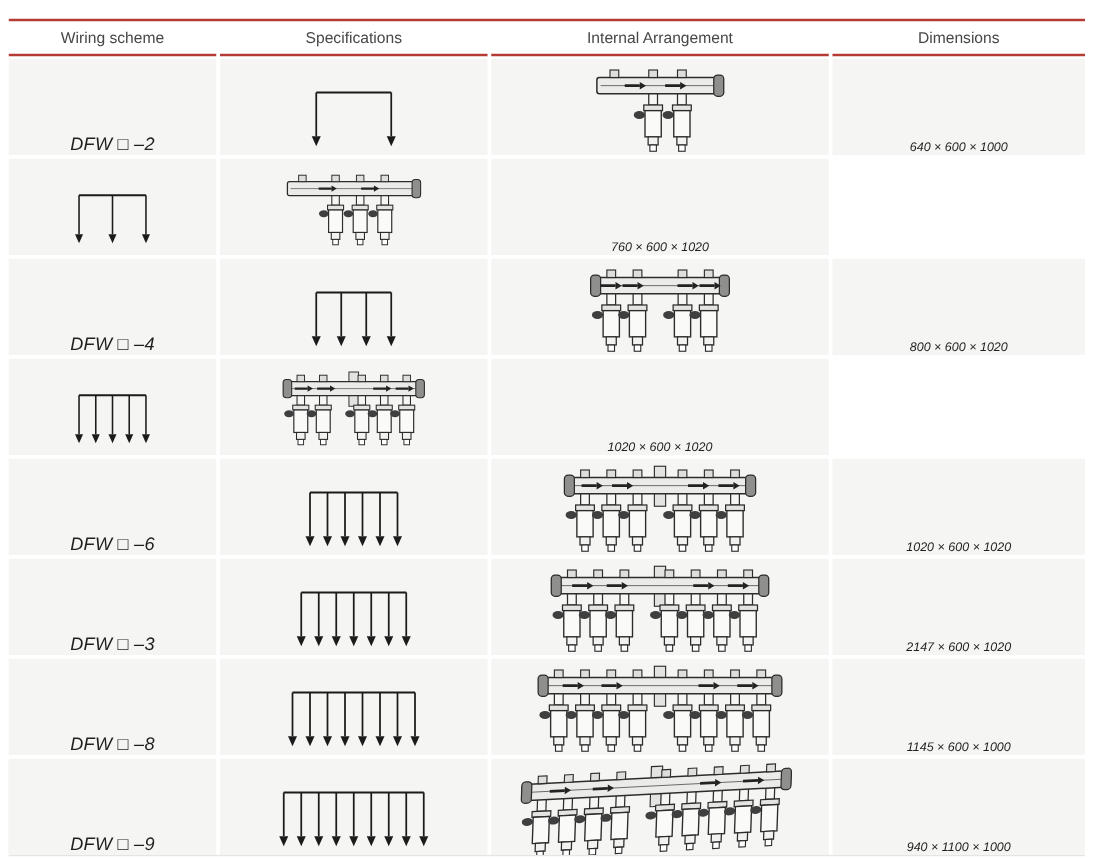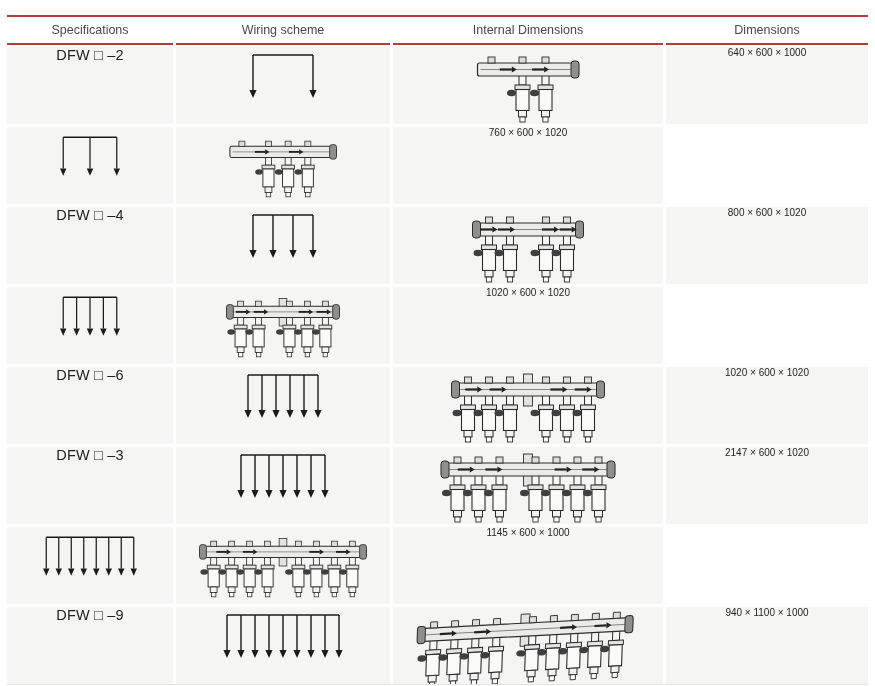--- a/index.html
+++ b/index.html
@@ -14,40 +14,40 @@
   .header-cell{
     height:26px;display:flex;align-items:center;justify-content:center;
     border-bottom:2px solid var(--red);
     color:#474747;font-size:12.5px;
   }
   .body{margin:2px 7px 0 7px;}
   .row{margin-bottom:3px;}
   .row:last-child{margin-bottom:0;box-shadow:0 1px 0 #e7e5e3;}
   .cell{
     background:var(--row-bg);height:77px;
-    display:flex;align-items:flex-start;justify-content:center;overflow:hidden;
+    display:flex;align-items:flex-end;justify-content:center;overflow:hidden;font-style:italic;
   }
   .spec-text{font-size:14.5px;color:var(--ink);letter-spacing:.2px;white-space:nowrap;}
   .dim-text{font-size:10px;color:var(--ink);white-space:nowrap;}
   svg{display:block;}
 </style>
 </head>
 <body>
 
 <div class="top-rule"></div>
 
 <div class="grid header-row">
   <div class="header-cell">
+    <span>Wiring scheme</span>
+  </div>
+  <div class="header-cell">
     <span>Specifications</span>
   </div>
   <div class="header-cell">
-    <span>Wiring scheme</span>
-  </div>
-  <div class="header-cell">
-    <span>Internal Dimensions</span>
+    <span>Internal Arrangement</span>
   </div>
   <div class="header-cell">
     <span>Dimensions</span>
   </div>
 </div>
 
 <div class="body">
   <div class="grid row">
     <div class="cell">
       <span class="spec-text">DFW □ –2</span>
@@ -466,20 +466,23 @@
             <polygon points="191.28,19.5 191.28,25.5 196.28,22.5" fill="#222"></polygon>
           </g>
         </svg>
       </div>
     <div class="cell">
       <span class="dim-text">2147 × 600 × 1020</span>
     </div>
   </div>
 
   <div class="grid row">
+    <div class="cell">
+      <span class="spec-text">DFW □ –8</span>
+    </div>
     <div class="cell">
         <svg viewBox="0 0 186 58" width="186" height="58">
           <line x1="44" y1="8" x2="142" y2="8" stroke="#1b1b1b" stroke-width="1.7"></line>
           <line x1="44" y1="8" x2="44" y2="43" stroke="#1b1b1b" stroke-width="1.4"></line>
           <polygon points="40.4,43 47.6,43 44,51" fill="#1b1b1b"></polygon>
           <line x1="58" y1="8" x2="58" y2="43" stroke="#1b1b1b" stroke-width="1.4"></line>
           <polygon points="54.4,43 61.6,43 58,51" fill="#1b1b1b"></polygon>
           <line x1="72" y1="8" x2="72" y2="43" stroke="#1b1b1b" stroke-width="1.4"></line>
           <polygon points="68.4,43 75.6,43 72,51" fill="#1b1b1b"></polygon>
           <line x1="86" y1="8" x2="86" y2="43" stroke="#1b1b1b" stroke-width="1.4"></line>

